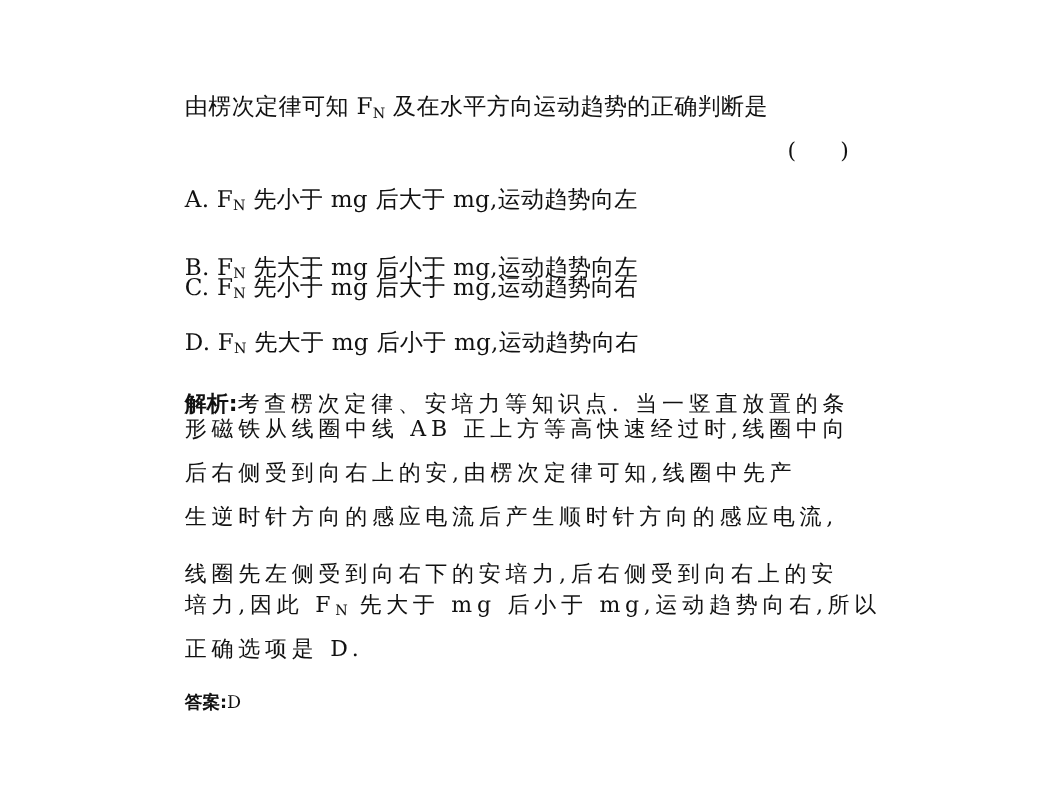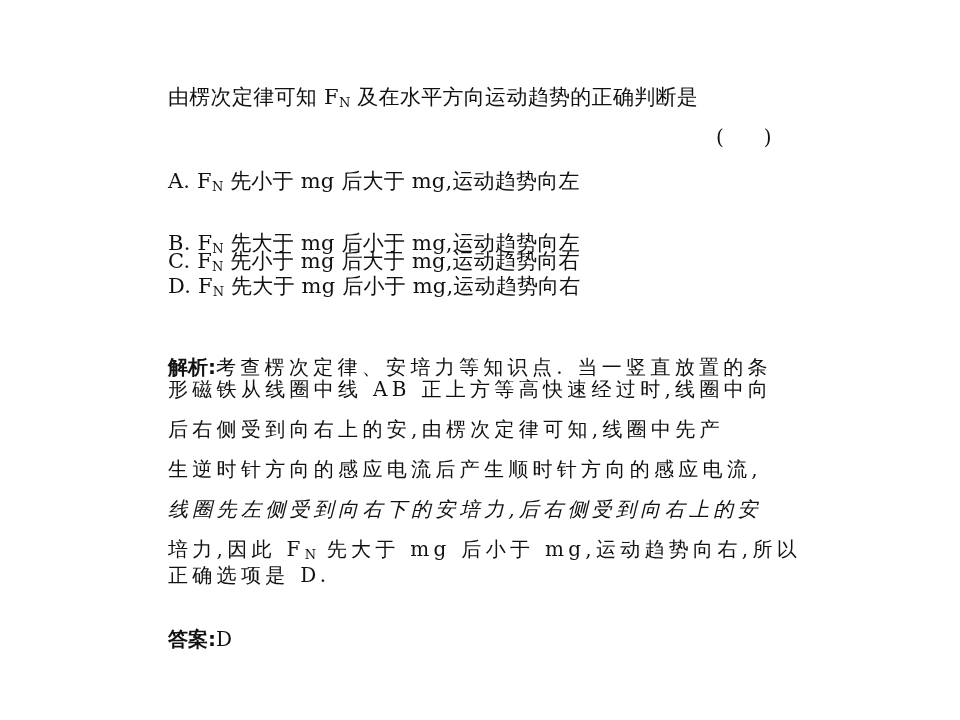--- a/index.html
+++ b/index.html
@@ -34,30 +34,30 @@
       top: 42px;
       left: 548px;
       font-size: 20px;
       letter-spacing: 0;
     }
     .answer-bracket .gap { display: inline-block; width: 40px; }
     .option { letter-spacing: 0.2px; }
     .opt-a { top: 86px; }
     .opt-b { top: 126px; margin-top: 22px; }
     .opt-c { top: 166px; }
-    .opt-d { top: 191px; }
+    .opt-d { top: 216px; }
     .analysis { font-size: 20px; letter-spacing: 4.3px; }
     .an-1 { top: 272px; }
     .an-2 { top: 294px; text-align: right; }
     .an-3 { top: 334px; }
     .an-4 { top: 374px; text-align: center; }
-    .an-5 { top: 414px; font-style: italic; }
+    .an-5 { top: 426px; }
     .an-6 { top: 454px; }
-    .an-7 { top: 480px; }
-    .answer-line { top: 544px; font-size: 20px; }
+    .an-7 { top: 494px; }
+    .answer-line { top: 544px; font-size: 16px; }
     .bold-label {
       font-family: "DejaVu Sans", "Liberation Sans", sans-serif;
       font-weight: bold;
       letter-spacing: 0;
     }
     .sub {
       font-size: 13px;
       vertical-align: -3px;
       letter-spacing: 0;
     }

